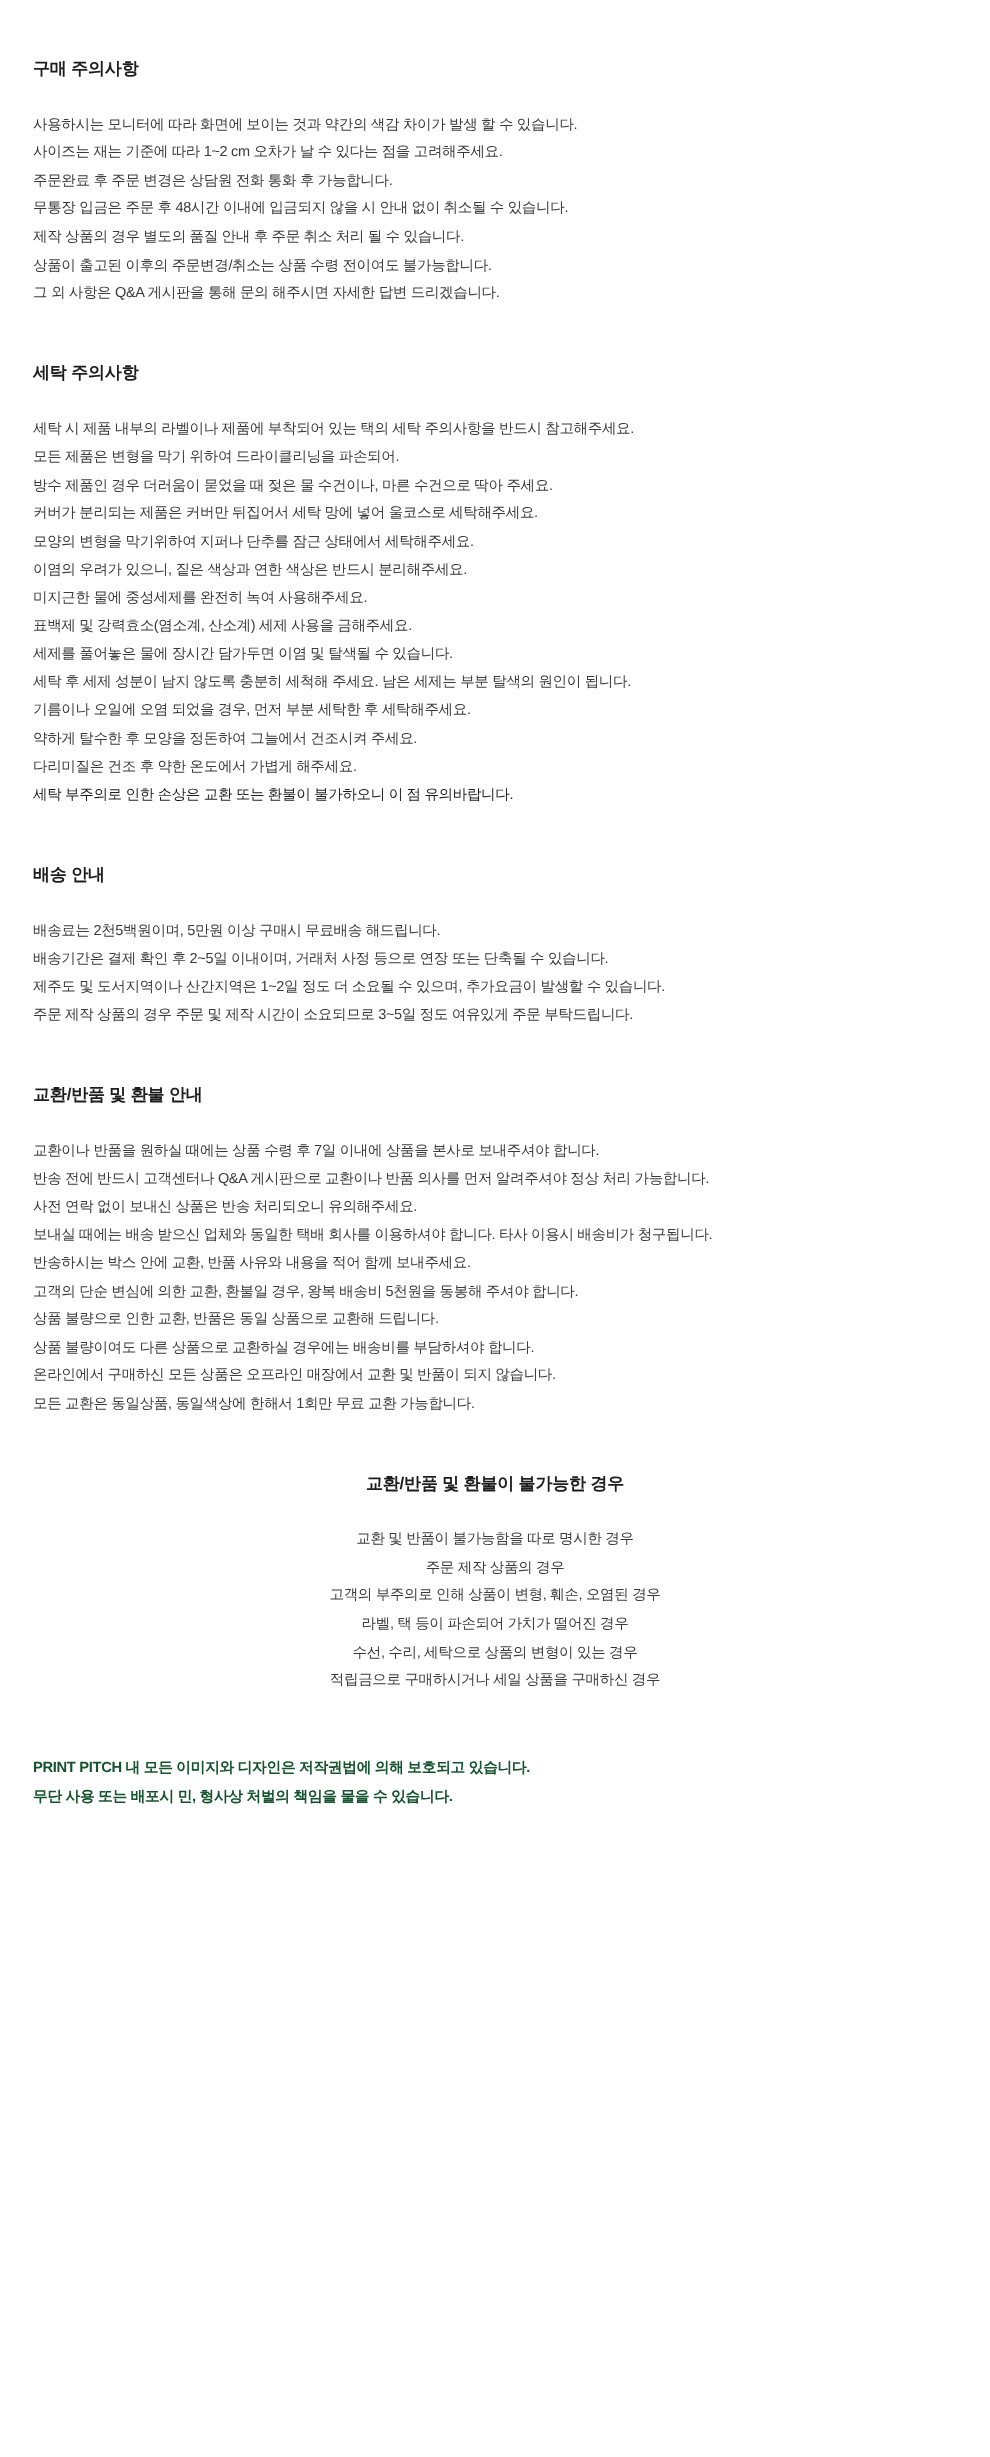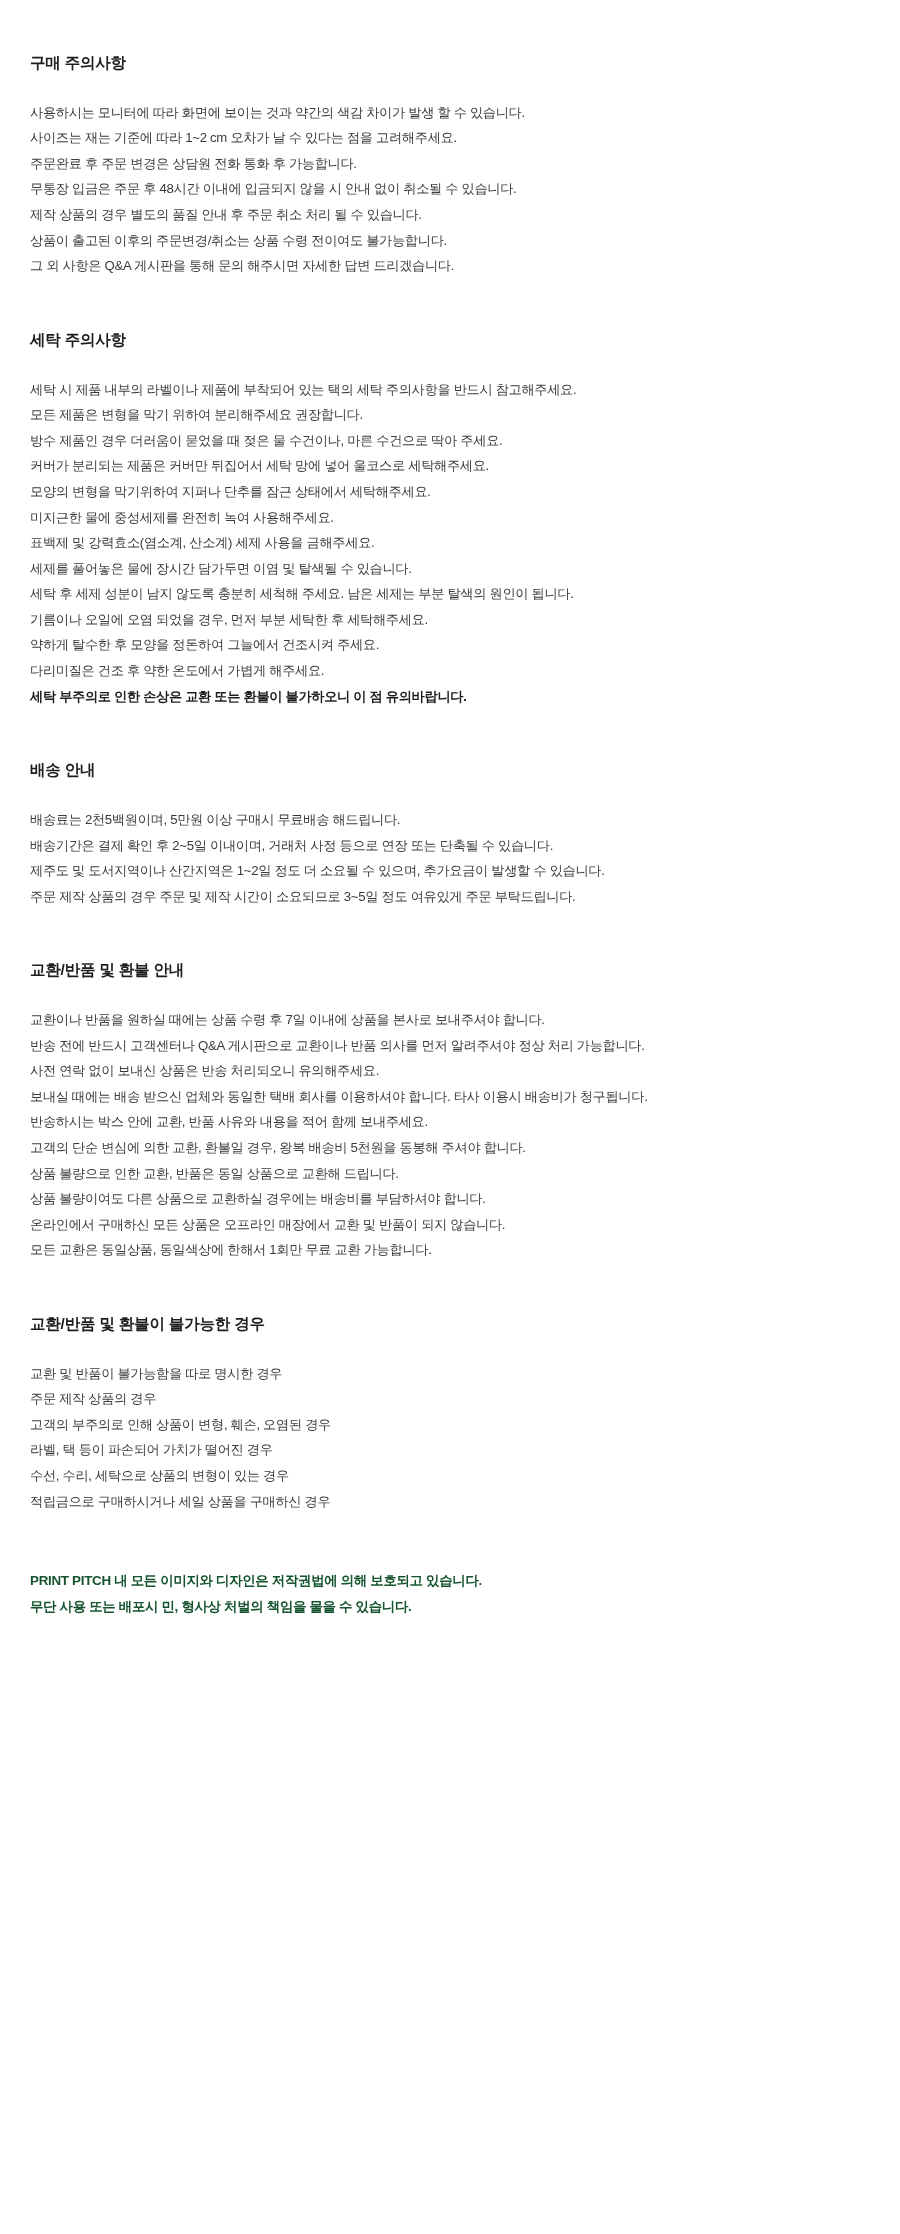--- a/index.html
+++ b/index.html
@@ -41,28 +41,28 @@
     list-style: none;
   }
   .lines li {
     font-size: 13.2px;
     line-height: 25.6px;
     color: #3a3a3a;
     letter-spacing: -0.3px;
     white-space: nowrap;
   }
   .lines li.bold {
-    font-weight: bold;
+    font-weight: normal;
     color: #1d1d1d;
   }
   .section.purchase { margin-bottom: 50px; }
   .section.wash { margin-bottom: 50px; }
   .section.shipping { margin-bottom: 50px; }
   .section.exchange { margin-bottom: 50px; }
-  .section.noexchange { margin-bottom: 54px; }
+  .section.noexchange { margin-bottom: 54px; text-align: center; }
 
   .footer {
     margin-top: 0;
   }
   .footer li {
     font-size: 13.4px;
     line-height: 26px;
     font-weight: bold;
     color: #14532d;
     letter-spacing: -0.3px;
@@ -84,24 +84,25 @@
       <li>제작 상품의 경우 별도의 품질 안내 후 주문 취소 처리 될 수 있습니다.</li>
       <li>상품이 출고된 이후의 주문변경/취소는 상품 수령 전이여도 불가능합니다.</li>
       <li>그 외 사항은 Q&amp;A 게시판을 통해 문의 해주시면 자세한 답변 드리겠습니다.</li>
     </ul>
   </section>
 
   <section class="section wash">
     <h2 class="section-title">세탁 주의사항</h2>
     <ul class="lines">
       <li>세탁 시 제품 내부의 라벨이나 제품에 부착되어 있는 택의 세탁 주의사항을 반드시 참고해주세요.</li>
-      <li>모든 제품은 변형을 막기 위하여 분리해주세요 권장합니다.</li>
+      <li>모든 제품은 변형을 막기 위하여 드라이클리닝을 파손되어.</li>
       <li>방수 제품인 경우 더러움이 묻었을 때 젖은 물 수건이나, 마른 수건으로 딱아 주세요.</li>
       <li>커버가 분리되는 제품은 커버만 뒤집어서 세탁 망에 넣어 울코스로 세탁해주세요.</li>
       <li>모양의 변형을 막기위하여 지퍼나 단추를 잠근 상태에서 세탁해주세요.</li>
+      <li>이염의 우려가 있으니, 짙은 색상과 연한 색상은 반드시 분리해주세요.</li>
       <li>미지근한 물에 중성세제를 완전히 녹여 사용해주세요.</li>
       <li>표백제 및 강력효소(염소계, 산소계) 세제 사용을 금해주세요.</li>
       <li>세제를 풀어놓은 물에 장시간 담가두면 이염 및 탈색될 수 있습니다.</li>
       <li>세탁 후 세제 성분이 남지 않도록 충분히 세척해 주세요. 남은 세제는 부분 탈색의 원인이 됩니다.</li>
       <li>기름이나 오일에 오염 되었을 경우, 먼저 부분 세탁한 후 세탁해주세요.</li>
       <li>약하게 탈수한 후 모양을 정돈하여 그늘에서 건조시켜 주세요.</li>
       <li>다리미질은 건조 후 약한 온도에서 가볍게 해주세요.</li>
       <li class="bold">세탁 부주의로 인한 손상은 교환 또는 환불이 불가하오니 이 점 유의바랍니다.</li>
     </ul>
   </section>

